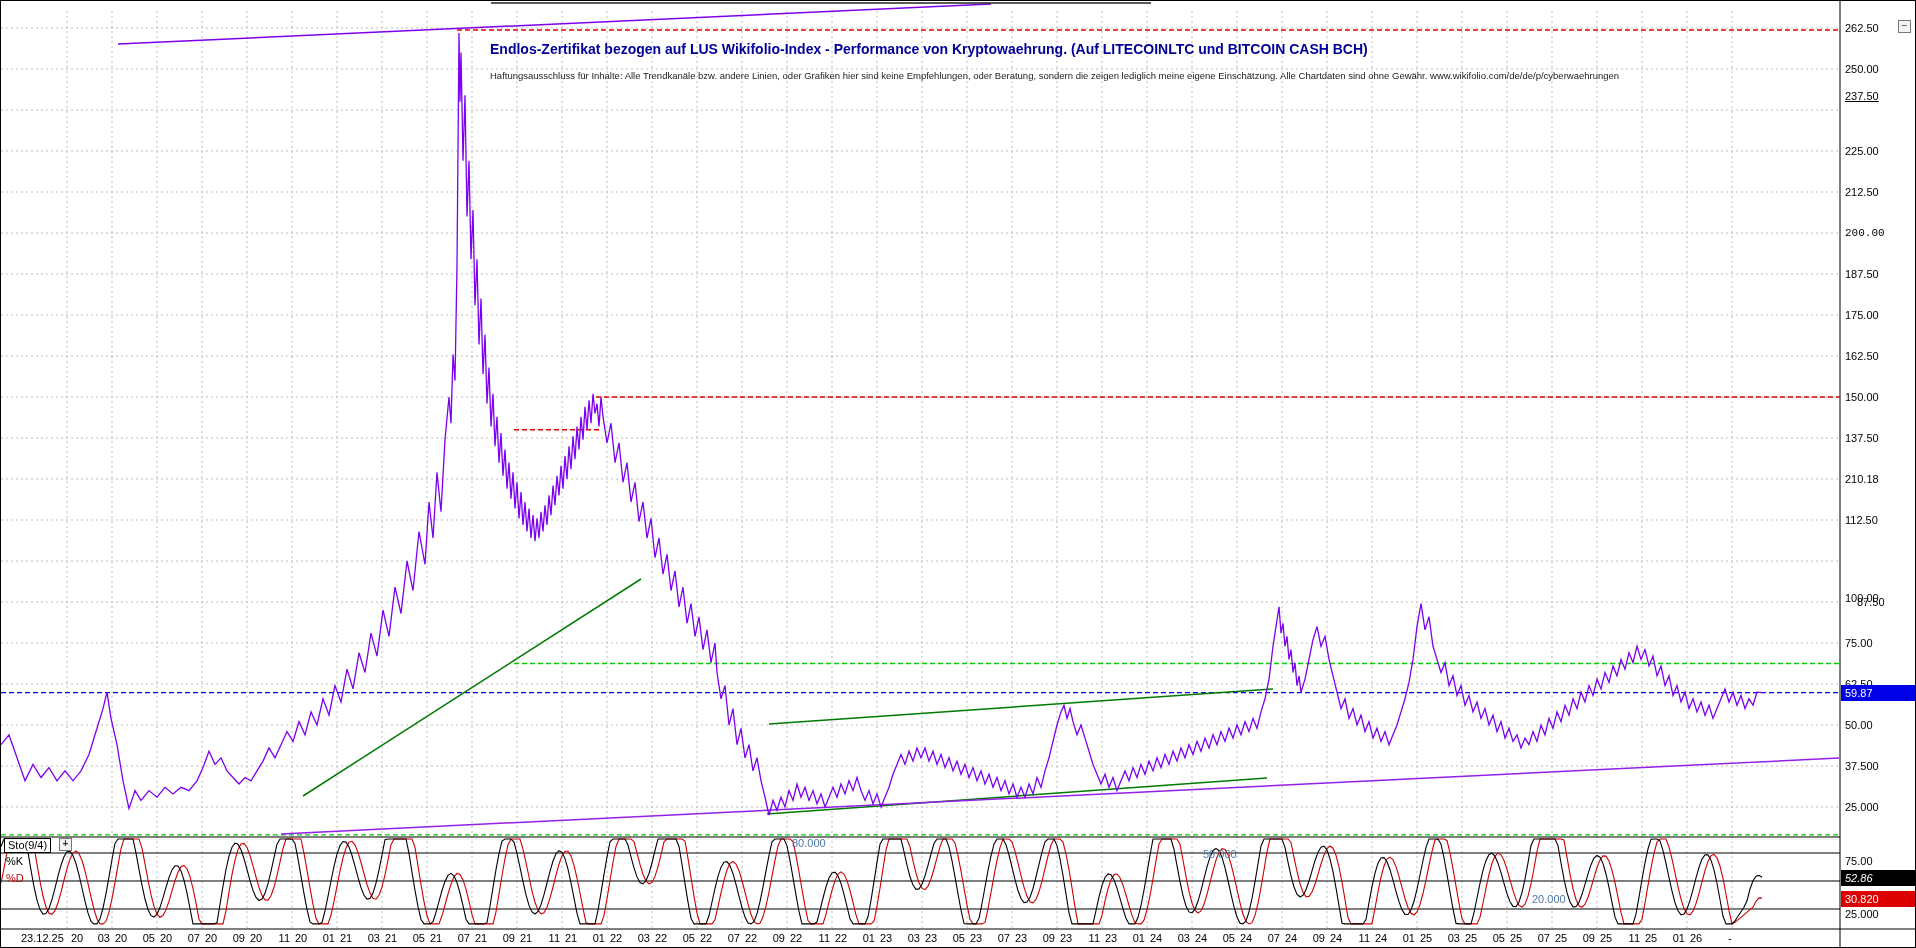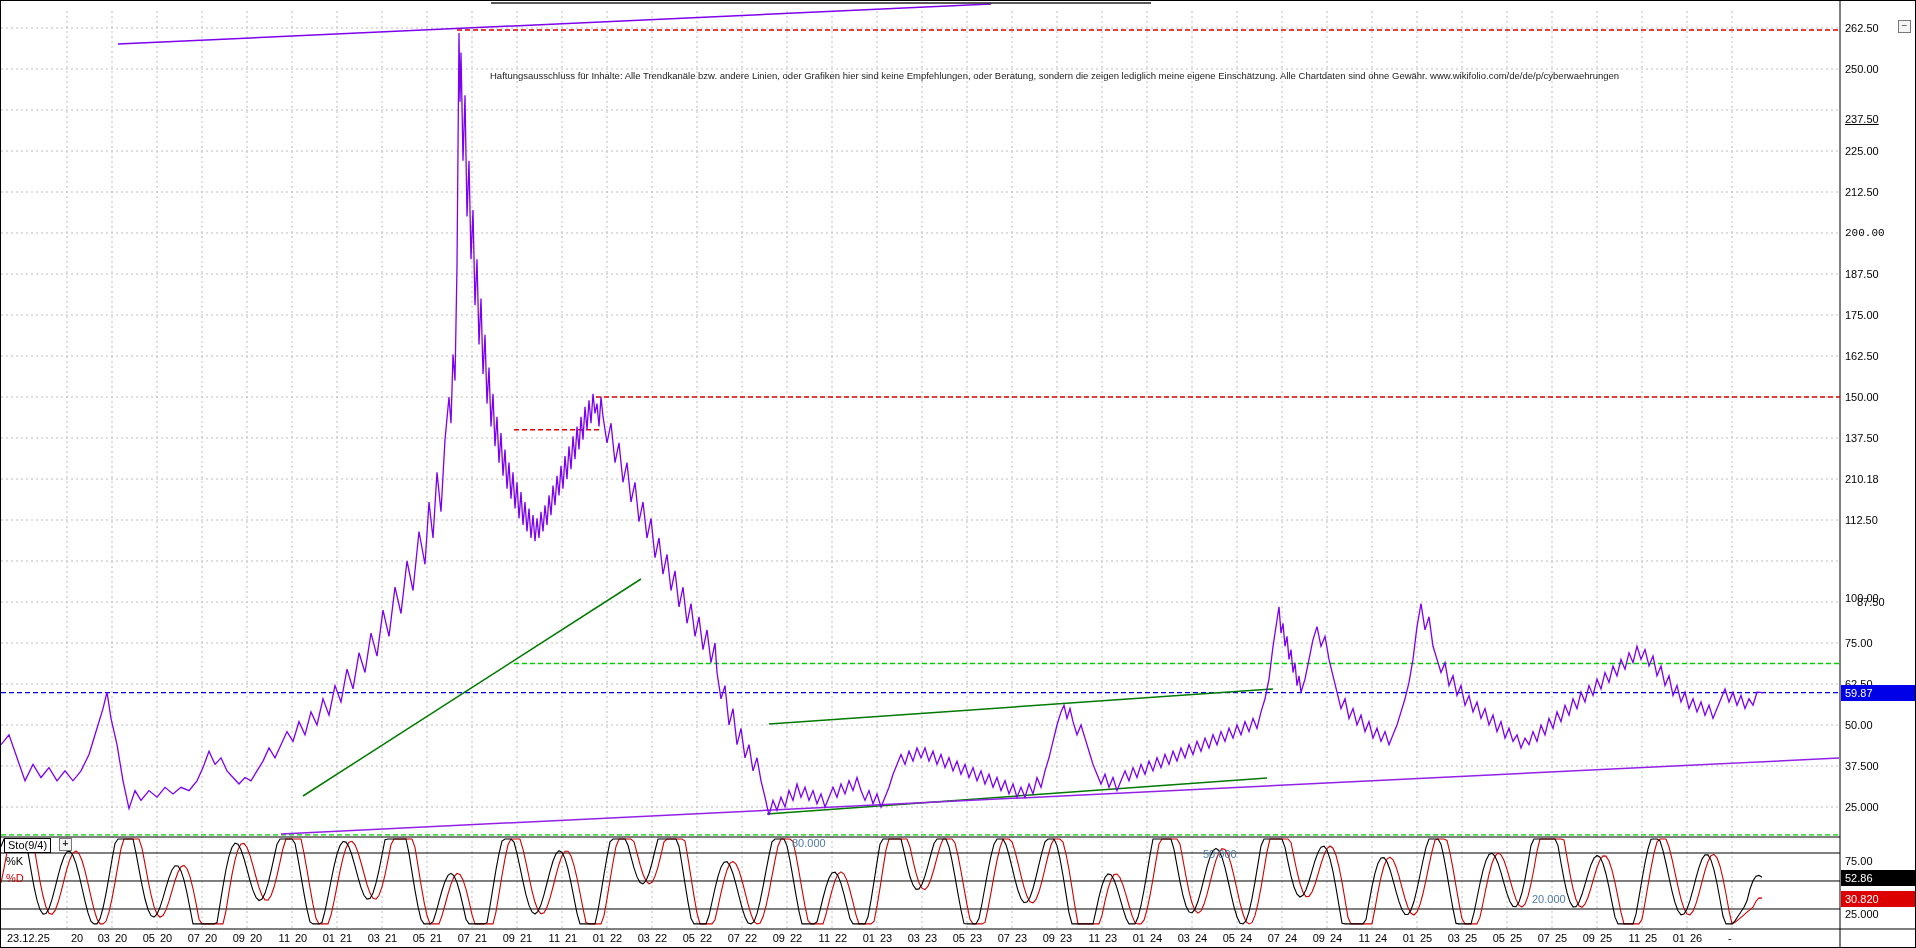--- a/index.html
+++ b/index.html
@@ -106,46 +106,47 @@
       <line x1="766" y1="813" x2="1266" y2="777" stroke="#007a00" stroke-width="1.5"></line>
       <line x1="280" y1="833" x2="1838" y2="757" stroke="#9320e8" stroke-width="1.5"></line>
       <polyline points="0.0,743.7 8.0,733.8 16.0,756.8 24.0,779.8 32.0,763.4 40.0,776.5 48.0,766.6 56.0,779.8 64.0,769.9 72.0,779.8 80.0,769.9 88.0,753.5 96.0,727.3 102.0,707.6 106.0,691.2 110.0,717.4 116.0,743.7 122.0,779.8 128.0,807.6 134.0,789.6 140.0,799.4 148.0,789.6 156.0,796.2 164.0,786.3 172.0,792.9 180.0,786.3 188.0,789.6 196.0,779.8 202.0,766.6 208.0,750.2 214.0,763.4 220.0,756.8 226.0,769.9 232.0,776.5 238.0,783.0 244.0,776.5 250.0,779.8 256.0,769.9 262.0,760.1 268.0,747.0 274.0,756.8 280.0,743.7 286.0,730.6 292.0,740.4 298.0,720.7 304.0,733.8 310.0,710.9 316.0,724.0 322.0,697.8 328.0,714.2 334.0,684.6 340.0,701.0 346.0,668.2 352.0,687.9 358.0,651.8 364.0,671.5 370.0,632.2 376.0,655.1 382.0,609.2 388.0,635.4 394.0,586.2 400.0,612.5 406.0,560.0 412.0,589.5 418.0,530.5 424.0,563.3 428.0,501.0 432.0,537.0 436.0,471.4 440.0,510.8 444.0,438.6 448.0,396.0 450.0,422.2 452.0,353.4 454.0,379.6 456.0,264.8 458.0,31.9 459.0,100.8 460.0,51.6 462.0,159.8 464.0,94.2 466.0,215.6 468.0,159.8 470.0,258.2 472.0,209.0 474.0,304.2 476.0,258.2 478.0,343.5 480.0,297.6 482.0,373.0 484.0,333.7 486.0,402.6 488.0,366.5 490.0,425.5 492.0,392.7 494.0,445.2 496.0,415.7 498.0,461.6 500.0,432.1 502.0,474.7 504.0,448.5 506.0,487.8 508.0,461.6 510.0,497.7 512.0,471.4 514.0,507.5 516.0,481.3 518.0,517.4 520.0,491.1 522.0,523.9 524.0,501.0 526.0,530.5 528.0,507.5 530.0,537.0 532.0,514.1 534.0,540.3 536.0,517.4 538.0,537.0 540.0,510.8 542.0,530.5 544.0,504.2 546.0,523.9 548.0,494.4 550.0,514.1 552.0,484.6 554.0,504.2 556.0,474.7 558.0,494.4 560.0,464.9 562.0,487.8 564.0,455.0 566.0,478.0 568.0,445.2 570.0,468.2 572.0,435.4 574.0,458.3 576.0,425.5 578.0,448.5 580.0,415.7 582.0,438.6 584.0,405.8 586.0,428.8 588.0,399.3 590.0,422.2 592.0,392.7 594.0,412.4 596.0,402.6 598.0,425.5 600.0,396.0 602.0,415.7 606.0,441.9 610.0,422.2 614.0,461.6 618.0,441.9 622.0,481.3 626.0,461.6 630.0,501.0 634.0,481.3 638.0,520.6 642.0,501.0 646.0,537.0 650.0,517.4 654.0,556.7 658.0,537.0 662.0,573.1 666.0,553.4 670.0,589.5 674.0,569.8 678.0,605.9 682.0,586.2 686.0,622.3 690.0,602.6 694.0,635.4 698.0,615.8 702.0,648.6 706.0,628.9 710.0,661.7 714.0,642.0 716.0,671.5 720.0,697.8 724.0,684.6 728.0,724.0 732.0,707.6 736.0,743.7 740.0,727.3 744.0,756.8 748.0,743.7 752.0,769.9 756.0,756.8 760.0,779.8 764.0,796.2 768.0,814.2 772.0,799.4 776.0,809.3 780.0,796.2 784.0,806.0 788.0,789.6 792.0,799.4 796.0,783.0 800.0,796.2 804.0,786.3 808.0,799.4 812.0,789.6 816.0,802.7 820.0,792.9 824.0,806.0 828.0,796.2 832.0,786.3 836.0,796.2 840.0,783.0 844.0,792.9 848.0,779.8 852.0,789.6 856.0,776.5 860.0,789.6 864.0,799.4 868.0,789.6 872.0,802.7 876.0,792.9 880.0,806.0 884.0,796.2 888.0,786.3 892.0,773.2 896.0,763.4 900.0,753.5 904.0,763.4 908.0,750.2 912.0,760.1 916.0,747.0 920.0,756.8 924.0,747.0 928.0,760.1 932.0,750.2 936.0,763.4 940.0,753.5 944.0,766.6 948.0,756.8 952.0,769.9 956.0,760.1 960.0,773.2 964.0,763.4 968.0,776.5 972.0,766.6 976.0,779.8 980.0,769.9 984.0,783.0 988.0,773.2 992.0,786.3 996.0,776.5 1000.0,789.6 1004.0,779.8 1008.0,792.9 1012.0,783.0 1016.0,796.2 1020.0,786.3 1024.0,796.2 1028.0,783.0 1032.0,792.9 1036.0,776.5 1040.0,786.3 1044.0,769.9 1048.0,756.8 1052.0,740.4 1056.0,724.0 1060.0,710.9 1063.0,704.3 1066.0,717.4 1069.0,707.6 1072.0,720.7 1076.0,733.8 1080.0,724.0 1084.0,737.1 1088.0,750.2 1092.0,763.4 1096.0,773.2 1100.0,783.0 1104.0,773.2 1108.0,786.3 1112.0,776.5 1116.0,789.6 1120.0,779.8 1124.0,769.9 1128.0,779.8 1132.0,766.6 1136.0,776.5 1140.0,763.4 1144.0,773.2 1148.0,760.1 1152.0,769.9 1156.0,756.8 1160.0,766.6 1164.0,753.5 1168.0,763.4 1172.0,750.2 1176.0,760.1 1180.0,747.0 1184.0,756.8 1188.0,743.7 1192.0,753.5 1196.0,740.4 1200.0,750.2 1204.0,737.1 1208.0,747.0 1212.0,733.8 1216.0,743.7 1220.0,730.6 1224.0,740.4 1228.0,727.3 1232.0,737.1 1236.0,724.0 1240.0,733.8 1244.0,720.7 1248.0,730.6 1252.0,717.4 1256.0,727.3 1260.0,710.9 1264.0,697.8 1268.0,678.1 1272.0,645.3 1276.0,619.0 1278.0,605.9 1280.0,632.2 1282.0,622.3 1284.0,645.3 1286.0,635.4 1288.0,658.4 1290.0,648.6 1292.0,671.5 1294.0,661.7 1296.0,684.6 1298.0,674.8 1300.0,691.2 1304.0,678.1 1308.0,658.4 1312.0,638.7 1316.0,625.6 1320.0,645.3 1324.0,635.4 1328.0,658.4 1332.0,674.8 1336.0,691.2 1340.0,707.6 1344.0,697.8 1348.0,717.4 1352.0,707.6 1356.0,724.0 1360.0,714.2 1364.0,730.6 1368.0,720.7 1372.0,737.1 1376.0,727.3 1380.0,740.4 1384.0,730.6 1388.0,743.7 1392.0,733.8 1396.0,724.0 1400.0,710.9 1404.0,697.8 1408.0,681.4 1412.0,658.4 1416.0,625.6 1420.0,602.6 1424.0,628.9 1428.0,615.8 1432.0,645.3 1436.0,658.4 1440.0,671.5 1444.0,661.7 1448.0,684.6 1452.0,674.8 1456.0,694.5 1460.0,684.6 1464.0,704.3 1468.0,694.5 1472.0,710.9 1476.0,701.0 1480.0,717.4 1484.0,707.6 1488.0,724.0 1492.0,714.2 1496.0,730.6 1500.0,720.7 1504.0,737.1 1508.0,727.3 1512.0,740.4 1516.0,733.8 1520.0,747.0 1524.0,737.1 1528.0,743.7 1532.0,730.6 1536.0,740.4 1540.0,724.0 1544.0,733.8 1548.0,717.4 1552.0,727.3 1556.0,710.9 1560.0,720.7 1564.0,704.3 1568.0,714.2 1572.0,697.8 1576.0,707.6 1580.0,691.2 1584.0,701.0 1588.0,684.6 1592.0,694.5 1596.0,678.1 1600.0,687.9 1604.0,671.5 1608.0,681.4 1612.0,665.0 1616.0,674.8 1620.0,658.4 1624.0,668.2 1628.0,651.8 1632.0,661.7 1636.0,645.3 1640.0,658.4 1644.0,648.6 1648.0,665.0 1652.0,655.1 1656.0,674.8 1660.0,665.0 1664.0,684.6 1668.0,674.8 1672.0,694.5 1676.0,684.6 1680.0,701.0 1684.0,691.2 1688.0,707.6 1692.0,697.8 1696.0,710.9 1700.0,701.0 1704.0,714.2 1708.0,704.3 1712.0,717.4 1716.0,707.6 1720.0,697.8 1724.0,687.9 1728.0,701.0 1732.0,691.2 1736.0,704.3 1740.0,694.5 1744.0,707.6 1748.0,697.8 1752.0,704.3 1756.0,691.2 1762.0,691.6" fill="none" stroke="#7d00f0" stroke-width="1.3"></polyline>
       <line x1="0" y1="852" x2="1839" y2="852" stroke="#000" stroke-width="1"></line>
       <line x1="0" y1="879.999" x2="1839" y2="879.999" stroke="#000" stroke-width="1"></line>
       <line x1="0" y1="907.998" x2="1839" y2="907.998" stroke="#000" stroke-width="1"></line>
       <polyline points="0.0,882.0 3.0,867.4 6.0,851.0 9.0,838.0 12.0,838.0 15.0,838.0 18.0,838.0 21.0,838.0 24.0,838.0 27.0,838.0 30.0,838.0 33.0,845.4 36.0,863.2 39.0,880.3 42.0,895.0 45.0,906.0 48.0,912.2 51.0,913.3 54.0,909.6 57.0,901.8 60.0,891.1 63.0,879.2 66.0,867.7 69.0,858.2 72.0,852.0 75.0,850.0 78.0,852.6 81.0,859.5 84.0,869.9 87.0,882.6 90.0,895.9 93.0,908.3 96.0,918.0 99.0,922.9 102.0,922.9 105.0,920.3 108.0,911.1 111.0,897.7 114.0,881.6 117.0,864.2 120.0,847.6 123.0,838.0 126.0,838.0 129.0,838.0 132.0,838.0 135.0,838.0 138.0,838.0 141.0,847.1 144.0,862.9 147.0,879.0 150.0,893.7 153.0,905.4 156.0,913.1 159.0,916.2 162.0,914.6 165.0,908.9 168.0,900.2 171.0,889.9 174.0,879.7 177.0,871.2 180.0,865.7 183.0,864.4 186.0,867.7 189.0,875.6 192.0,887.5 195.0,902.2 198.0,918.2 201.0,922.9 204.0,922.9 207.0,922.9 210.0,922.9 213.0,922.9 216.0,922.9 219.0,922.9 222.0,922.9 225.0,909.6 228.0,891.1 231.0,873.7 234.0,859.2 237.0,848.6 240.0,842.9 243.0,842.4 246.0,846.5 249.0,854.4 252.0,864.8 255.0,876.0 258.0,886.4 261.0,894.5 264.0,898.9 267.0,899.1 270.0,894.7 273.0,886.3 276.0,874.6 279.0,861.2 282.0,847.5 285.0,838.0 288.0,838.0 291.0,838.0 294.0,838.0 297.0,838.0 300.0,838.0 303.0,852.3 306.0,869.2 309.0,886.8 312.0,903.4 315.0,917.3 318.0,922.9 321.0,922.9 324.0,922.9 327.0,922.9 330.0,914.0 333.0,900.4 336.0,885.1 339.0,870.1 342.0,856.9 345.0,847.0 348.0,841.3 351.0,840.3 354.0,843.9 357.0,851.4 360.0,861.5 363.0,872.7 366.0,883.5 369.0,892.1 372.0,897.3 375.0,898.2 378.0,894.3 381.0,885.9 384.0,873.8 387.0,859.2 390.0,843.7 393.0,838.0 396.0,838.0 399.0,838.0 402.0,838.0 405.0,838.0 408.0,838.0 411.0,838.0 414.0,846.4 417.0,864.8 420.0,883.5 423.0,900.6 426.0,914.5 429.0,922.9 432.0,922.9 435.0,922.9 438.0,922.9 441.0,914.6 444.0,904.0 447.0,893.0 450.0,883.1 453.0,875.9 456.0,872.5 459.0,873.5 462.0,878.9 465.0,888.2 468.0,900.3 471.0,913.7 474.0,922.9 477.0,922.9 480.0,922.9 483.0,922.9 486.0,922.9 489.0,922.9 492.0,922.9 495.0,910.8 498.0,892.8 501.0,874.5 504.0,857.6 507.0,843.8 510.0,838.0 513.0,838.0 516.0,838.0 519.0,838.0 522.0,848.4 525.0,861.6 528.0,876.0 531.0,889.8 534.0,901.3 537.0,909.2 540.0,912.8 543.0,911.7 546.0,906.2 549.0,897.2 552.0,886.0 555.0,874.1 558.0,863.2 561.0,854.8 564.0,850.2 567.0,850.2 570.0,855.0 573.0,864.3 576.0,877.0 579.0,892.0 582.0,907.4 585.0,921.5 588.0,922.9 591.0,922.9 594.0,922.9 597.0,922.9 600.0,922.9 603.0,914.6 606.0,897.8 609.0,879.5 612.0,861.5 615.0,845.5 618.0,838.0 621.0,838.0 624.0,838.0 627.0,838.0 630.0,838.0 633.0,840.7 636.0,852.0 639.0,863.4 642.0,873.2 645.0,880.0 648.0,882.9 651.0,881.3 654.0,875.4 657.0,865.8 660.0,853.8 663.0,840.9 666.0,838.0 669.0,838.0 672.0,838.0 675.0,838.0 678.0,838.0 681.0,838.0 684.0,840.0 687.0,857.3 690.0,876.3 693.0,895.2 696.0,912.2 699.0,922.9 702.0,922.9 705.0,922.9 708.0,922.9 711.0,922.9 714.0,918.7 717.0,905.6 720.0,891.8 723.0,879.1 726.0,868.9 729.0,862.4 732.0,860.4 735.0,863.0 738.0,869.7 741.0,879.5 744.0,891.1 747.0,902.9 750.0,913.2 753.0,920.6 756.0,922.9 759.0,922.2 762.0,915.8 765.0,905.1 768.0,891.1 771.0,875.2 774.0,859.3 777.0,845.0 780.0,838.0 783.0,838.0 786.0,838.0 789.0,838.0 792.0,840.6 795.0,854.3 798.0,870.8 801.0,888.4 804.0,905.2 807.0,919.5 810.0,922.9 813.0,922.9 816.0,922.9 819.0,922.9 822.0,922.9 825.0,913.3 828.0,901.1 831.0,889.3 834.0,879.6 837.0,873.1 840.0,870.9 843.0,873.1 846.0,879.6 849.0,889.5 852.0,901.4 855.0,913.9 858.0,922.9 861.0,922.9 864.0,922.9 867.0,922.9 870.0,922.9 873.0,920.5 876.0,905.2 879.0,887.1 882.0,867.7 885.0,848.9 888.0,838.0 891.0,838.0 894.0,838.0 897.0,838.0 900.0,838.0 903.0,838.0 906.0,838.0 909.0,846.0 912.0,859.8 915.0,872.2 918.0,881.8 921.0,887.4 924.0,888.5 927.0,885.2 930.0,878.0 933.0,868.0 936.0,856.7 939.0,845.8 942.0,838.0 945.0,838.0 948.0,838.0 951.0,838.0 954.0,842.0 957.0,854.6 960.0,870.2 963.0,887.2 966.0,903.8 969.0,918.4 972.0,922.9 975.0,922.9 978.0,922.9 981.0,922.9 984.0,921.4 987.0,907.7 990.0,891.6 993.0,874.9 996.0,859.4 999.0,846.6 1002.0,838.0 1005.0,838.0 1008.0,838.0 1011.0,840.9 1014.0,850.3 1017.0,862.1 1020.0,874.6 1023.0,886.1 1026.0,895.3 1029.0,900.7 1032.0,901.8 1035.0,898.4 1038.0,890.8 1041.0,880.1 1044.0,867.6 1047.0,855.0 1050.0,844.0 1053.0,838.0 1056.0,838.0 1059.0,838.0 1062.0,841.1 1065.0,853.0 1068.0,868.7 1071.0,886.9 1074.0,905.8 1077.0,922.9 1080.0,922.9 1083.0,922.9 1086.0,922.9 1089.0,922.9 1092.0,922.9 1095.0,922.9 1098.0,922.9 1101.0,914.4 1104.0,900.2 1107.0,887.9 1110.0,878.7 1113.0,873.6 1116.0,873.0 1119.0,876.7 1122.0,884.1 1125.0,893.8 1128.0,904.5 1131.0,914.4 1134.0,921.9 1137.0,922.9 1140.0,922.9 1143.0,919.2 1146.0,908.9 1149.0,894.6 1152.0,877.8 1155.0,859.9 1158.0,842.9 1161.0,838.0 1164.0,838.0 1167.0,838.0 1170.0,838.0 1173.0,838.0 1176.0,838.0 1179.0,843.2 1182.0,859.2 1185.0,875.5 1188.0,890.3 1191.0,902.0 1194.0,909.5 1197.0,912.1 1200.0,909.9 1203.0,903.3 1206.0,893.4 1209.0,881.7 1212.0,869.7 1215.0,859.1 1218.0,851.4 1221.0,847.6 1224.0,848.4 1227.0,853.7 1230.0,863.0 1233.0,875.1 1236.0,888.6 1239.0,901.8 1242.0,913.0 1245.0,920.7 1248.0,922.9 1251.0,921.7 1254.0,914.4 1257.0,902.3 1260.0,886.6 1263.0,868.8 1266.0,850.8 1269.0,838.0 1272.0,838.0 1275.0,838.0 1278.0,838.0 1281.0,838.0 1284.0,838.0 1287.0,838.0 1290.0,841.4 1293.0,856.3 1296.0,870.5 1299.0,882.6 1302.0,891.3 1305.0,895.6 1308.0,895.4 1311.0,891.0 1314.0,883.2 1317.0,873.3 1320.0,863.0 1323.0,853.9 1326.0,847.5 1329.0,845.0 1332.0,847.2 1335.0,854.3 1338.0,866.0 1341.0,881.2 1344.0,898.6 1347.0,916.5 1350.0,922.9 1353.0,922.9 1356.0,922.9 1359.0,922.9 1362.0,922.9 1365.0,922.9 1368.0,922.9 1371.0,922.9 1374.0,907.3 1377.0,890.8 1380.0,876.2 1383.0,865.0 1386.0,858.1 1389.0,856.1 1392.0,858.9 1395.0,865.7 1398.0,875.4 1401.0,886.6 1404.0,897.5 1407.0,906.5 1410.0,912.3 1413.0,914.0 1416.0,911.0 1419.0,903.6 1422.0,892.5 1425.0,878.9 1428.0,864.3 1431.0,850.5 1434.0,839.1 1437.0,838.0 1440.0,838.0 1443.0,838.0 1446.0,839.5 1449.0,851.9 1452.0,867.7 1455.0,885.1 1458.0,902.4 1461.0,917.9 1464.0,922.9 1467.0,922.9 1470.0,922.9 1473.0,922.9 1476.0,922.9 1479.0,916.2 1482.0,902.0 1485.0,887.2 1488.0,873.5 1491.0,862.3 1494.0,855.0 1497.0,852.1 1500.0,853.8 1503.0,859.5 1506.0,868.3 1509.0,878.8 1512.0,889.4 1515.0,898.4 1518.0,904.4 1521.0,906.1 1524.0,903.1 1527.0,895.2 1530.0,883.0 1533.0,867.5 1536.0,850.4 1539.0,838.0 1542.0,838.0 1545.0,838.0 1548.0,838.0 1551.0,838.0 1554.0,838.0 1557.0,838.0 1560.0,838.0 1563.0,838.9 1566.0,856.3 1569.0,873.1 1572.0,887.6 1575.0,898.5 1578.0,904.8 1581.0,906.3 1584.0,903.2 1587.0,896.2 1590.0,886.8 1593.0,876.3 1596.0,866.5 1599.0,858.9 1602.0,854.9 1605.0,855.1 1608.0,860.0 1611.0,869.1 1614.0,881.6 1617.0,896.3 1620.0,911.4 1623.0,922.9 1626.0,922.9 1629.0,922.9 1632.0,922.9 1635.0,922.9 1638.0,922.9 1641.0,918.3 1644.0,902.0 1647.0,884.3 1650.0,867.2 1653.0,852.2 1656.0,841.0 1659.0,838.0 1662.0,838.0 1665.0,838.0 1668.0,846.0 1671.0,858.0 1674.0,871.8 1677.0,885.7 1680.0,898.1 1683.0,907.6 1686.0,913.0 1689.0,913.8 1692.0,910.2 1695.0,902.6 1698.0,892.3 1701.0,880.8 1704.0,869.6 1707.0,860.4 1710.0,854.7 1713.0,853.3 1716.0,856.8 1719.0,865.2 1722.0,877.6 1725.0,893.0 1728.0,909.7 1731.0,922.9 1734.0,921.3 1737.0,918.8 1740.0,916.3 1743.0,913.8 1746.0,911.2 1749.0,908.7 1752.0,906.2 1755.0,900.2 1758.0,896.9 1761.0,897.1" fill="none" stroke="#cc0000" stroke-width="1.1"></polyline>
       <polyline points="0.0,845.5 3.0,838.0 6.0,838.0 9.0,838.0 12.0,838.0 15.0,838.0 18.0,838.0 21.0,838.0 24.0,838.0 27.0,851.3 30.0,869.1 33.0,885.6 36.0,899.2 39.0,908.6 42.0,913.1 45.0,912.6 48.0,907.4 51.0,898.4 54.0,887.2 57.0,875.2 60.0,864.2 63.0,855.7 66.0,850.8 69.0,850.4 72.0,854.5 75.0,862.6 78.0,874.0 81.0,887.0 84.0,900.2 87.0,911.9 90.0,920.4 93.0,922.9 96.0,922.9 99.0,917.8 102.0,907.0 105.0,892.6 108.0,875.8 111.0,858.5 114.0,842.5 117.0,838.0 120.0,838.0 123.0,838.0 126.0,838.0 129.0,838.0 132.0,838.0 135.0,852.2 138.0,868.3 141.0,884.2 144.0,898.0 147.0,908.5 150.0,914.7 153.0,916.1 156.0,913.1 159.0,906.3 162.0,896.9 165.0,886.4 168.0,876.6 171.0,868.9 174.0,864.8 177.0,865.0 180.0,869.9 183.0,879.2 186.0,892.2 189.0,907.5 192.0,922.9 195.0,922.9 198.0,922.9 201.0,922.9 204.0,922.9 207.0,922.9 210.0,922.9 213.0,922.9 216.0,921.6 219.0,903.4 222.0,885.1 225.0,868.5 228.0,855.1 231.0,846.2 234.0,842.2 237.0,843.2 240.0,848.8 243.0,857.7 246.0,868.5 249.0,879.6 252.0,889.4 255.0,896.4 258.0,899.5 261.0,898.1 264.0,892.3 267.0,882.7 270.0,870.3 273.0,856.6 276.0,843.2 279.0,838.0 282.0,838.0 285.0,838.0 288.0,838.0 291.0,838.0 294.0,842.4 297.0,857.8 300.0,875.1 303.0,892.6 306.0,908.4 309.0,921.0 312.0,922.9 315.0,922.9 318.0,922.9 321.0,921.5 324.0,909.8 327.0,895.4 330.0,880.0 333.0,865.4 336.0,853.1 339.0,844.6 342.0,840.5 345.0,841.1 348.0,846.0 351.0,854.5 354.0,865.2 357.0,876.4 360.0,886.6 363.0,894.3 366.0,898.1 369.0,897.4 372.0,892.0 375.0,882.2 378.0,869.1 381.0,854.0 384.0,838.6 387.0,838.0 390.0,838.0 393.0,838.0 396.0,838.0 399.0,838.0 402.0,838.0 405.0,838.0 408.0,852.4 411.0,871.1 414.0,889.4 417.0,905.6 420.0,918.2 423.0,922.9 426.0,922.9 429.0,922.9 432.0,920.7 435.0,911.3 438.0,900.3 441.0,889.5 444.0,880.4 447.0,874.4 450.0,872.4 453.0,874.9 456.0,881.6 459.0,892.0 462.0,904.7 465.0,918.2 468.0,922.9 471.0,922.9 474.0,922.9 477.0,922.9 480.0,922.9 483.0,922.9 486.0,921.7 489.0,905.0 492.0,886.7 495.0,868.6 498.0,852.6 501.0,840.1 504.0,838.0 507.0,838.0 510.0,838.0 513.0,841.0 516.0,852.6 519.0,866.4 522.0,880.7 525.0,893.9 528.0,904.4 531.0,910.9 534.0,913.0 537.0,910.3 540.0,903.6 543.0,893.7 546.0,882.0 549.0,870.3 552.0,860.0 555.0,852.8 558.0,849.7 561.0,851.3 564.0,857.6 567.0,868.2 570.0,881.8 573.0,897.1 576.0,912.3 579.0,922.9 582.0,922.9 585.0,922.9 588.0,922.9 591.0,922.9 594.0,922.9 597.0,909.3 600.0,891.8 603.0,873.3 606.0,855.8 609.0,840.9 612.0,838.0 615.0,838.0 618.0,838.0 621.0,838.0 624.0,838.0 627.0,844.3 630.0,855.9 633.0,866.9 636.0,875.9 639.0,881.5 642.0,882.8 645.0,879.8 648.0,872.5 651.0,862.0 654.0,849.5 657.0,838.0 660.0,838.0 663.0,838.0 666.0,838.0 669.0,838.0 672.0,838.0 675.0,838.0 678.0,845.5 681.0,863.5 684.0,882.7 687.0,901.2 690.0,917.2 693.0,922.9 696.0,922.9 699.0,922.9 702.0,922.9 705.0,922.9 708.0,914.5 711.0,901.0 714.0,887.4 717.0,875.3 720.0,866.2 723.0,861.2 726.0,860.7 729.0,864.8 732.0,872.7 735.0,883.3 738.0,895.1 741.0,906.6 744.0,916.1 747.0,922.1 750.0,922.9 753.0,920.6 756.0,912.7 759.0,900.7 762.0,885.9 765.0,869.8 768.0,854.3 771.0,840.9 774.0,838.0 777.0,838.0 780.0,838.0 783.0,838.0 786.0,844.8 789.0,859.6 792.0,876.6 795.0,894.1 798.0,910.3 801.0,922.9 804.0,922.9 807.0,922.9 810.0,922.9 813.0,922.9 816.0,920.8 819.0,909.3 822.0,897.0 825.0,885.8 828.0,877.0 831.0,871.9 834.0,871.2 837.0,874.9 840.0,882.6 843.0,893.3 846.0,905.6 849.0,917.9 852.0,922.9 855.0,922.9 858.0,922.9 861.0,922.9 864.0,922.9 867.0,915.8 870.0,899.4 873.0,880.6 876.0,861.3 879.0,843.1 882.0,838.0 885.0,838.0 888.0,838.0 891.0,838.0 894.0,838.0 897.0,838.0 900.0,838.0 903.0,850.7 906.0,864.2 909.0,875.8 912.0,884.1 915.0,888.3 918.0,887.9 921.0,883.2 924.0,874.9 927.0,864.3 930.0,853.0 933.0,842.5 936.0,838.0 939.0,838.0 942.0,838.0 945.0,838.0 948.0,845.8 951.0,859.6 954.0,875.8 957.0,892.9 960.0,909.0 963.0,922.5 966.0,922.9 969.0,922.9 972.0,922.9 975.0,922.9 978.0,917.2 981.0,902.5 984.0,886.0 987.0,869.5 990.0,854.8 993.0,843.2 996.0,838.0 999.0,838.0 1002.0,838.0 1005.0,843.7 1008.0,854.0 1011.0,866.2 1014.0,878.6 1017.0,889.5 1020.0,897.5 1023.0,901.6 1026.0,901.1 1029.0,896.3 1032.0,887.5 1035.0,876.0 1038.0,863.3 1041.0,851.1 1044.0,840.9 1047.0,838.0 1050.0,838.0 1053.0,838.0 1056.0,844.6 1059.0,857.8 1062.0,874.5 1065.0,893.2 1068.0,912.0 1071.0,922.9 1074.0,922.9 1077.0,922.9 1080.0,922.9 1083.0,922.9 1086.0,922.9 1089.0,922.9 1092.0,922.9 1095.0,909.6 1098.0,895.8 1101.0,884.4 1104.0,876.5 1107.0,872.9 1110.0,873.8 1113.0,878.8 1116.0,887.1 1119.0,897.4 1122.0,907.9 1125.0,917.2 1128.0,922.9 1131.0,922.9 1134.0,922.9 1137.0,916.3 1140.0,904.5 1143.0,889.2 1146.0,871.8 1149.0,854.1 1152.0,838.0 1155.0,838.0 1158.0,838.0 1161.0,838.0 1164.0,838.0 1167.0,838.0 1170.0,838.0 1173.0,848.4 1176.0,864.7 1179.0,880.7 1182.0,894.6 1185.0,905.0 1188.0,910.9 1191.0,911.9 1194.0,908.1 1197.0,900.3 1200.0,889.6 1203.0,877.6 1206.0,865.9 1209.0,856.1 1212.0,849.7 1215.0,847.4 1218.0,849.7 1221.0,856.4 1224.0,866.7 1227.0,879.5 1230.0,893.1 1233.0,905.8 1236.0,916.0 1239.0,922.3 1242.0,922.9 1245.0,919.9 1248.0,910.8 1251.0,897.4 1254.0,880.8 1257.0,862.8 1260.0,845.0 1263.0,838.0 1266.0,838.0 1269.0,838.0 1272.0,838.0 1275.0,838.0 1278.0,838.0 1281.0,838.0 1284.0,846.3 1287.0,861.2 1290.0,874.9 1293.0,886.0 1296.0,893.2 1299.0,896.0 1302.0,894.3 1305.0,888.7 1308.0,880.0 1311.0,869.9 1314.0,859.7 1317.0,851.4 1320.0,846.1 1323.0,845.2 1326.0,849.0 1329.0,857.8 1332.0,870.7 1335.0,886.8 1338.0,904.6 1341.0,922.2 1344.0,922.9 1347.0,922.9 1350.0,922.9 1353.0,922.9 1356.0,922.9 1359.0,922.9 1362.0,922.9 1365.0,918.5 1368.0,901.7 1371.0,885.7 1374.0,872.1 1377.0,862.2 1380.0,856.9 1383.0,856.6 1386.0,860.8 1389.0,868.7 1392.0,879.1 1395.0,890.3 1398.0,900.7 1401.0,908.8 1404.0,913.4 1407.0,913.5 1410.0,909.0 1413.0,900.3 1416.0,888.2 1419.0,874.0 1422.0,859.5 1425.0,846.3 1428.0,838.0 1431.0,838.0 1434.0,838.0 1437.0,838.0 1440.0,843.2 1443.0,856.9 1446.0,873.4 1449.0,891.0 1452.0,907.9 1455.0,922.4 1458.0,922.9 1461.0,922.9 1464.0,922.9 1467.0,922.9 1470.0,922.9 1473.0,911.6 1476.0,897.0 1479.0,882.4 1482.0,869.4 1485.0,859.4 1488.0,853.5 1491.0,852.2 1494.0,855.3 1497.0,862.2 1500.0,871.7 1503.0,882.4 1506.0,892.7 1509.0,900.8 1512.0,905.4 1515.0,905.7 1518.0,901.0 1521.0,891.6 1524.0,878.1 1527.0,861.9 1530.0,844.5 1533.0,838.0 1536.0,838.0 1539.0,838.0 1542.0,838.0 1545.0,838.0 1548.0,838.0 1551.0,838.0 1554.0,838.0 1557.0,844.6 1560.0,862.0 1563.0,878.2 1566.0,891.7 1569.0,901.1 1572.0,905.9 1575.0,905.7 1578.0,901.2 1581.0,893.3 1584.0,883.3 1587.0,872.9 1590.0,863.7 1593.0,857.2 1596.0,854.5 1599.0,856.2 1602.0,862.6 1605.0,873.0 1608.0,886.4 1611.0,901.3 1614.0,916.2 1617.0,922.9 1620.0,922.9 1623.0,922.9 1626.0,922.9 1629.0,922.9 1632.0,922.9 1635.0,913.2 1638.0,896.2 1641.0,878.5 1644.0,861.8 1647.0,848.0 1650.0,838.3 1653.0,838.0 1656.0,838.0 1659.0,839.8 1662.0,849.7 1665.0,862.5 1668.0,876.5 1671.0,890.1 1674.0,901.7 1677.0,909.8 1680.0,913.8 1683.0,913.1 1686.0,908.0 1689.0,899.4 1692.0,888.6 1695.0,876.9 1698.0,866.3 1701.0,858.1 1704.0,853.7 1707.0,853.9 1710.0,859.1 1713.0,868.9 1716.0,882.5 1719.0,898.5 1722.0,915.3 1725.0,922.9 1728.0,922.9 1731.0,922.9 1734.0,919.9 1737.0,915.3 1740.0,910.8 1743.0,906.2 1746.0,899.8 1749.0,888.0 1752.0,879.7 1755.0,875.3 1758.0,874.4 1761.0,876.3" fill="none" stroke="#000000" stroke-width="1.1"></polyline>
     </svg>
 
+  <div class="abs" id="chart-title">Endlos-Zertifikat bezogen auf LUS Wikifolio-Index - Performance von Kryptowaehrung. (Auf LITECOINLTC und BITCOIN CASH BCH)</div>
   <div class="abs" id="chart-disclaimer">Haftungsausschluss für Inhalte: Alle Trendkanäle bzw. andere Linien, oder Grafiken hier sind keine Empfehlungen, oder Beratung, sondern die zeigen lediglich meine eigene Einschätzung. Alle Chartdaten sind ohne Gewähr.  www.wikifolio.com/de/de/p/cyberwaehrungen</div>
 
   <div id="ylabels">
       <div class="ylab" style="top: 21px;">262.50</div>
       <div class="ylab" style="top: 62px;">250.00</div>
-      <div class="ylab" style="top: 112px; text-decoration: underline;">237.50</div>
+      <div class="ylab" style="top: 89px; text-decoration: underline;">237.50</div>
       <div class="ylab" style="top: 144px;">225.00</div>
       <div class="ylab" style="top: 185px;">212.50</div>
       <div class="ylab" style="top: 226px; font-family: Liberation Mono, monospace;">200.00</div>
       <div class="ylab" style="top: 267px;">187.50</div>
       <div class="ylab" style="top: 308px;">175.00</div>
       <div class="ylab" style="top: 349px;">162.50</div>
       <div class="ylab" style="top: 390px;">150.00</div>
       <div class="ylab" style="top: 431px;">137.50</div>
       <div class="ylab" style="top: 472px;">210.18</div>
       <div class="ylab" style="top: 513px;">112.50</div>
       <div class="ylab" style="top: 554px; margin-top: 37px;">100.00</div>
       <div class="ylab" style="top: 595px; padding-left: 12px;">87.50</div>
       <div class="ylab" style="top: 636px;">75.00</div>
       <div class="ylab" style="top: 677px;">62.50</div>
       <div class="ylab" style="top: 718px;">50.00</div>
       <div class="ylab" style="top: 759px;">37.500</div>
       <div class="ylab" style="top: 800px;">25.000</div>
     </div>
   <div id="xlabels">
-      <div class="xlab" style="left: 6px;">23.12.25</div>
+      <div class="xlab" style="left: 20px;">23.12.25</div>
       <div class="xlab" style="left: 70px;">20</div>
       <div class="xlab month" style="left: 87px;">03</div>
       <div class="xlab" style="left: 114px;">20</div>
       <div class="xlab month" style="left: 132px;">05</div>
       <div class="xlab" style="left: 159px;">20</div>
       <div class="xlab month" style="left: 177px;">07</div>
       <div class="xlab" style="left: 204px;">20</div>
       <div class="xlab month" style="left: 222px;">09</div>
       <div class="xlab" style="left: 249px;">20</div>
       <div class="xlab month" style="left: 267px;">11</div>
@@ -209,21 +210,21 @@
       <div class="xlab month" style="left: 1572px;">09</div>
       <div class="xlab" style="left: 1599px;">25</div>
       <div class="xlab month" style="left: 1617px;">11</div>
       <div class="xlab" style="left: 1644px;">25</div>
       <div class="xlab month" style="left: 1662px;">01</div>
       <div class="xlab" style="left: 1689px;">26</div>
       <div class="xlab" style="left: 1727px;">-</div>
     </div>
 
   <div class="tag" id="price-tag" style="top: 683.626px; background: rgb(0, 0, 232); z-index: 5;">59.87</div>
-  <div class="tag" id="sto-k-tag" style="top: 869.33px; background: rgb(0, 0, 0); z-index: 5;">52.86</div>
+  <div class="tag" id="sto-k-tag" style="top: 869.33px; background: rgb(0, 0, 0); z-index: 5; font-style: italic;">52.86</div>
   <div class="tag" id="sto-d-tag" style="top: 889.9px; background: rgb(221, 0, 0); z-index: 5;">30.820</div>
 
   <div class="abs" id="sto-name-box">Sto(9/4)</div>
   <div class="abs mini-icon" id="sto-expand-icon">+</div>
   <div class="abs mini-icon" id="panel-collapse-icon">−</div>
   <div class="abs" id="sto-k-label">%K</div>
   <div class="abs" id="sto-d-label">%D</div>
 
   <div id="sto-levels">
       <div class="lvl" style="left: 791px; top: 836px;">80.000</div>

